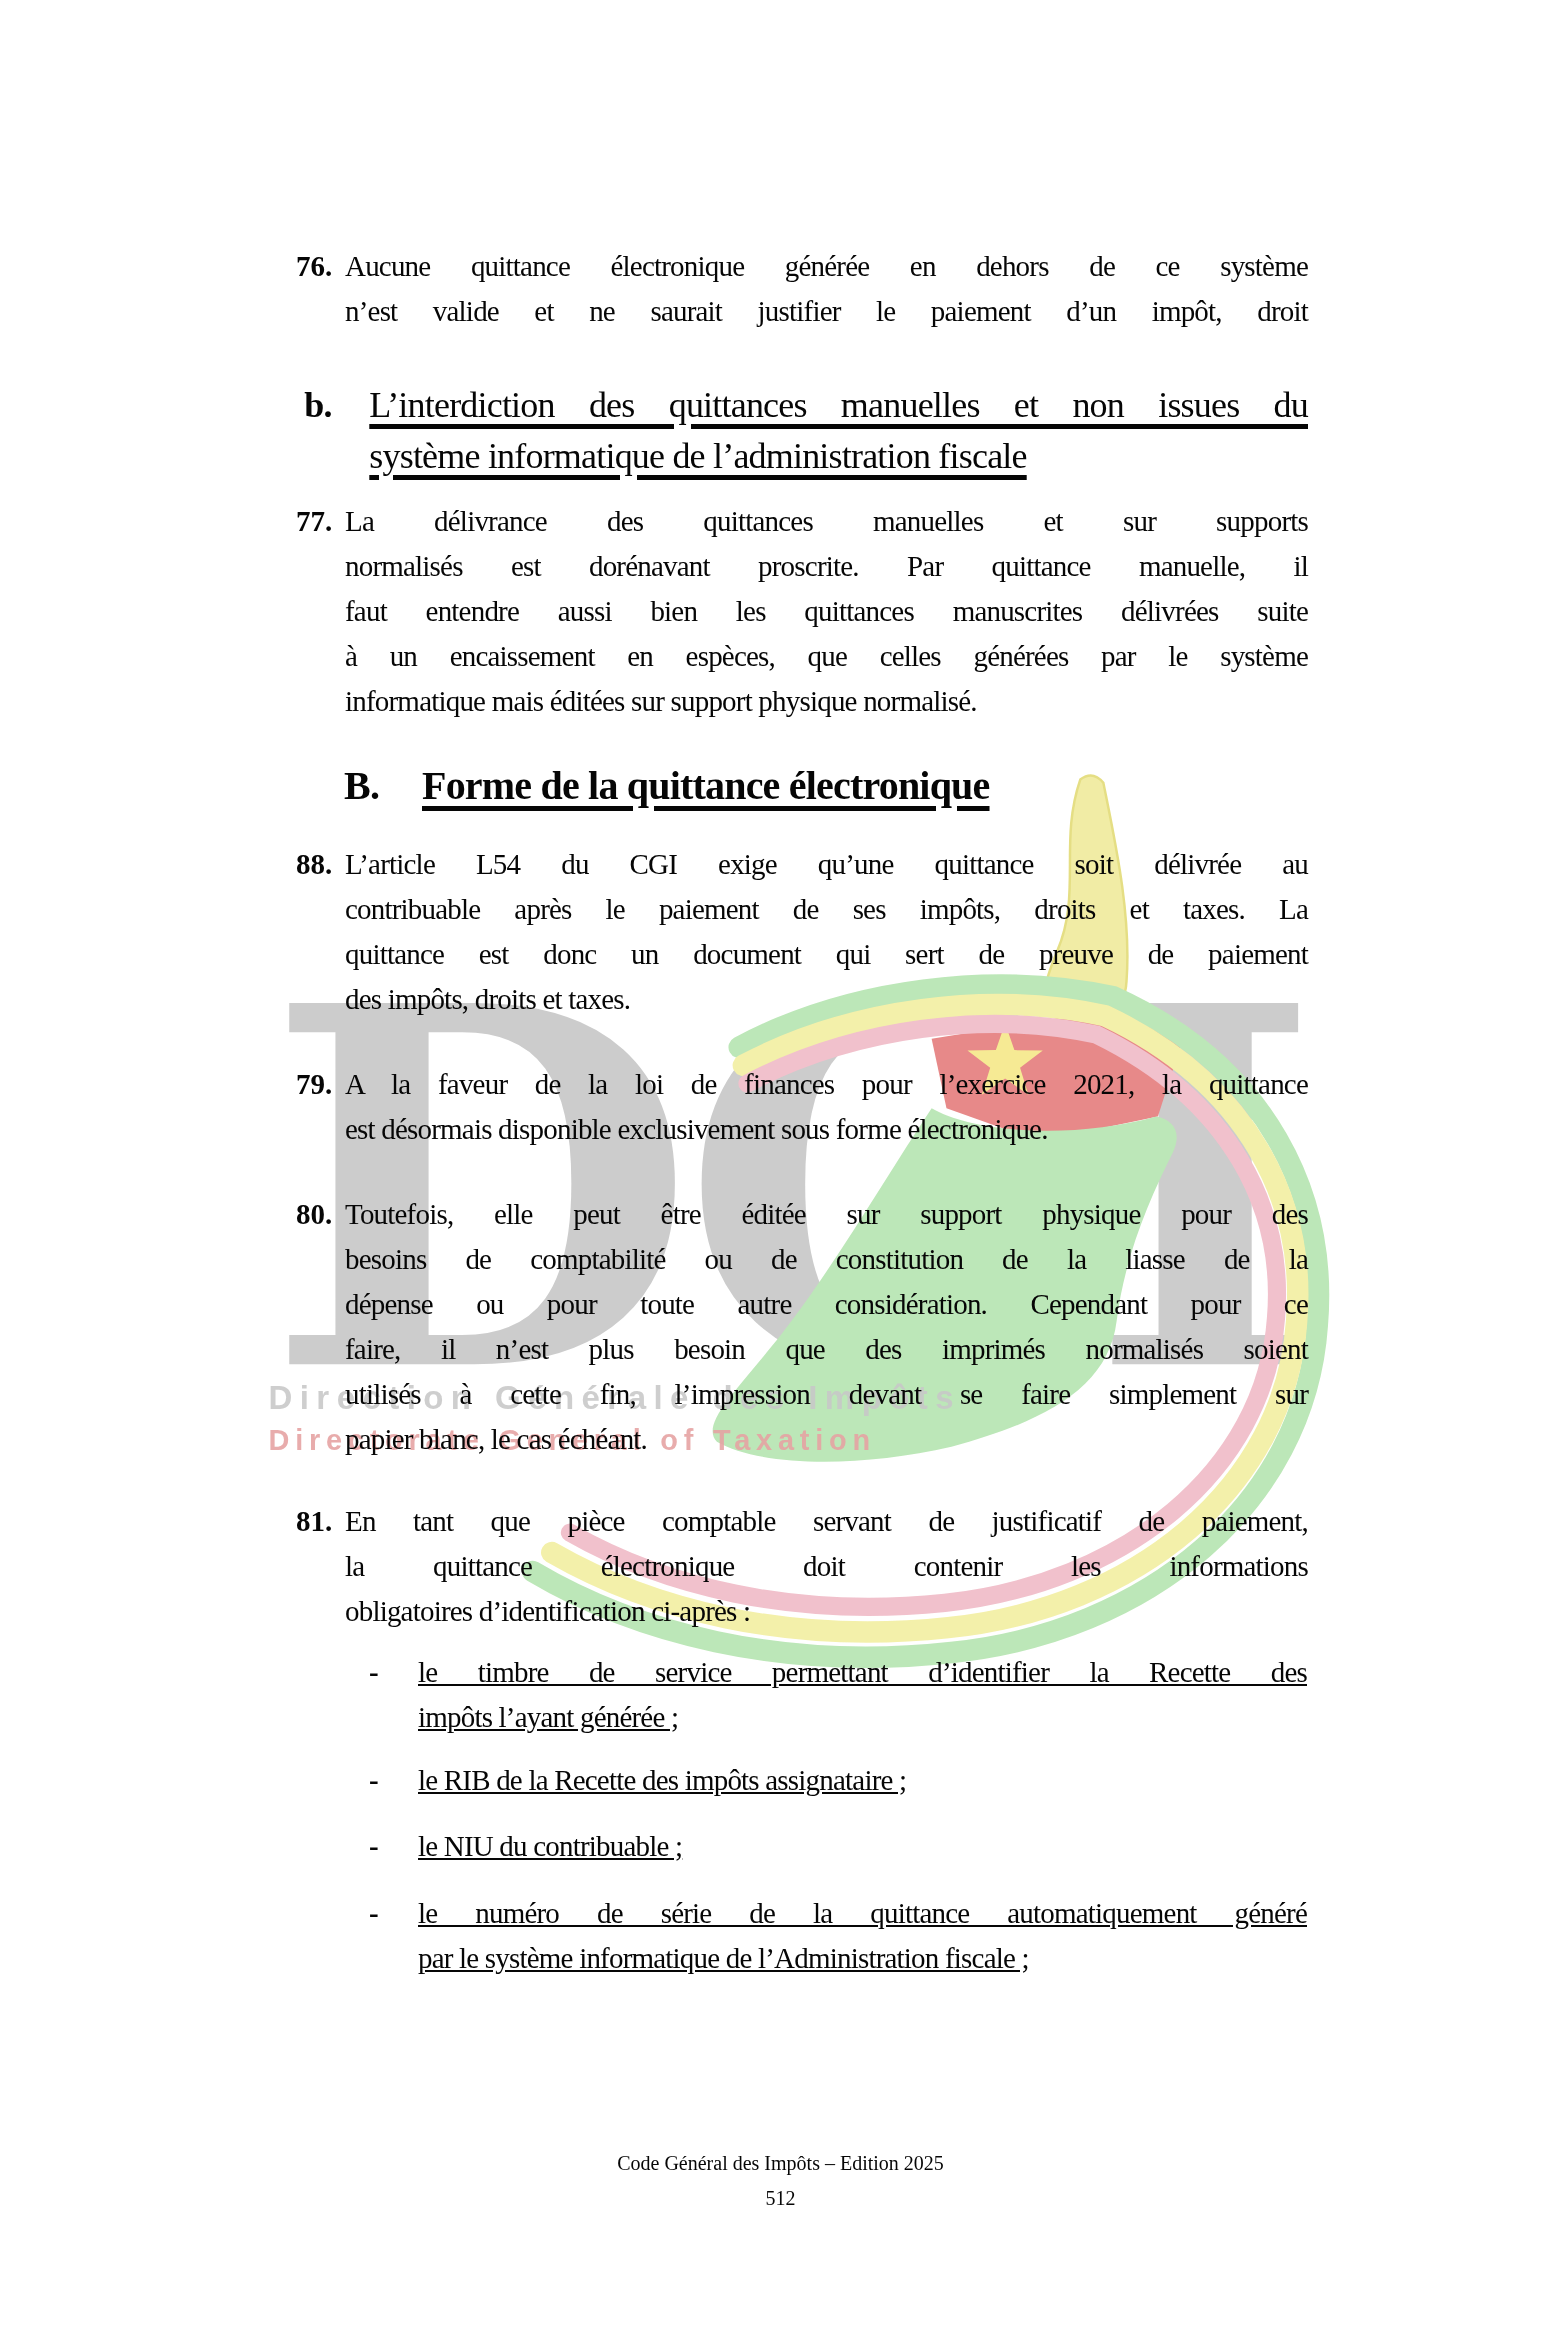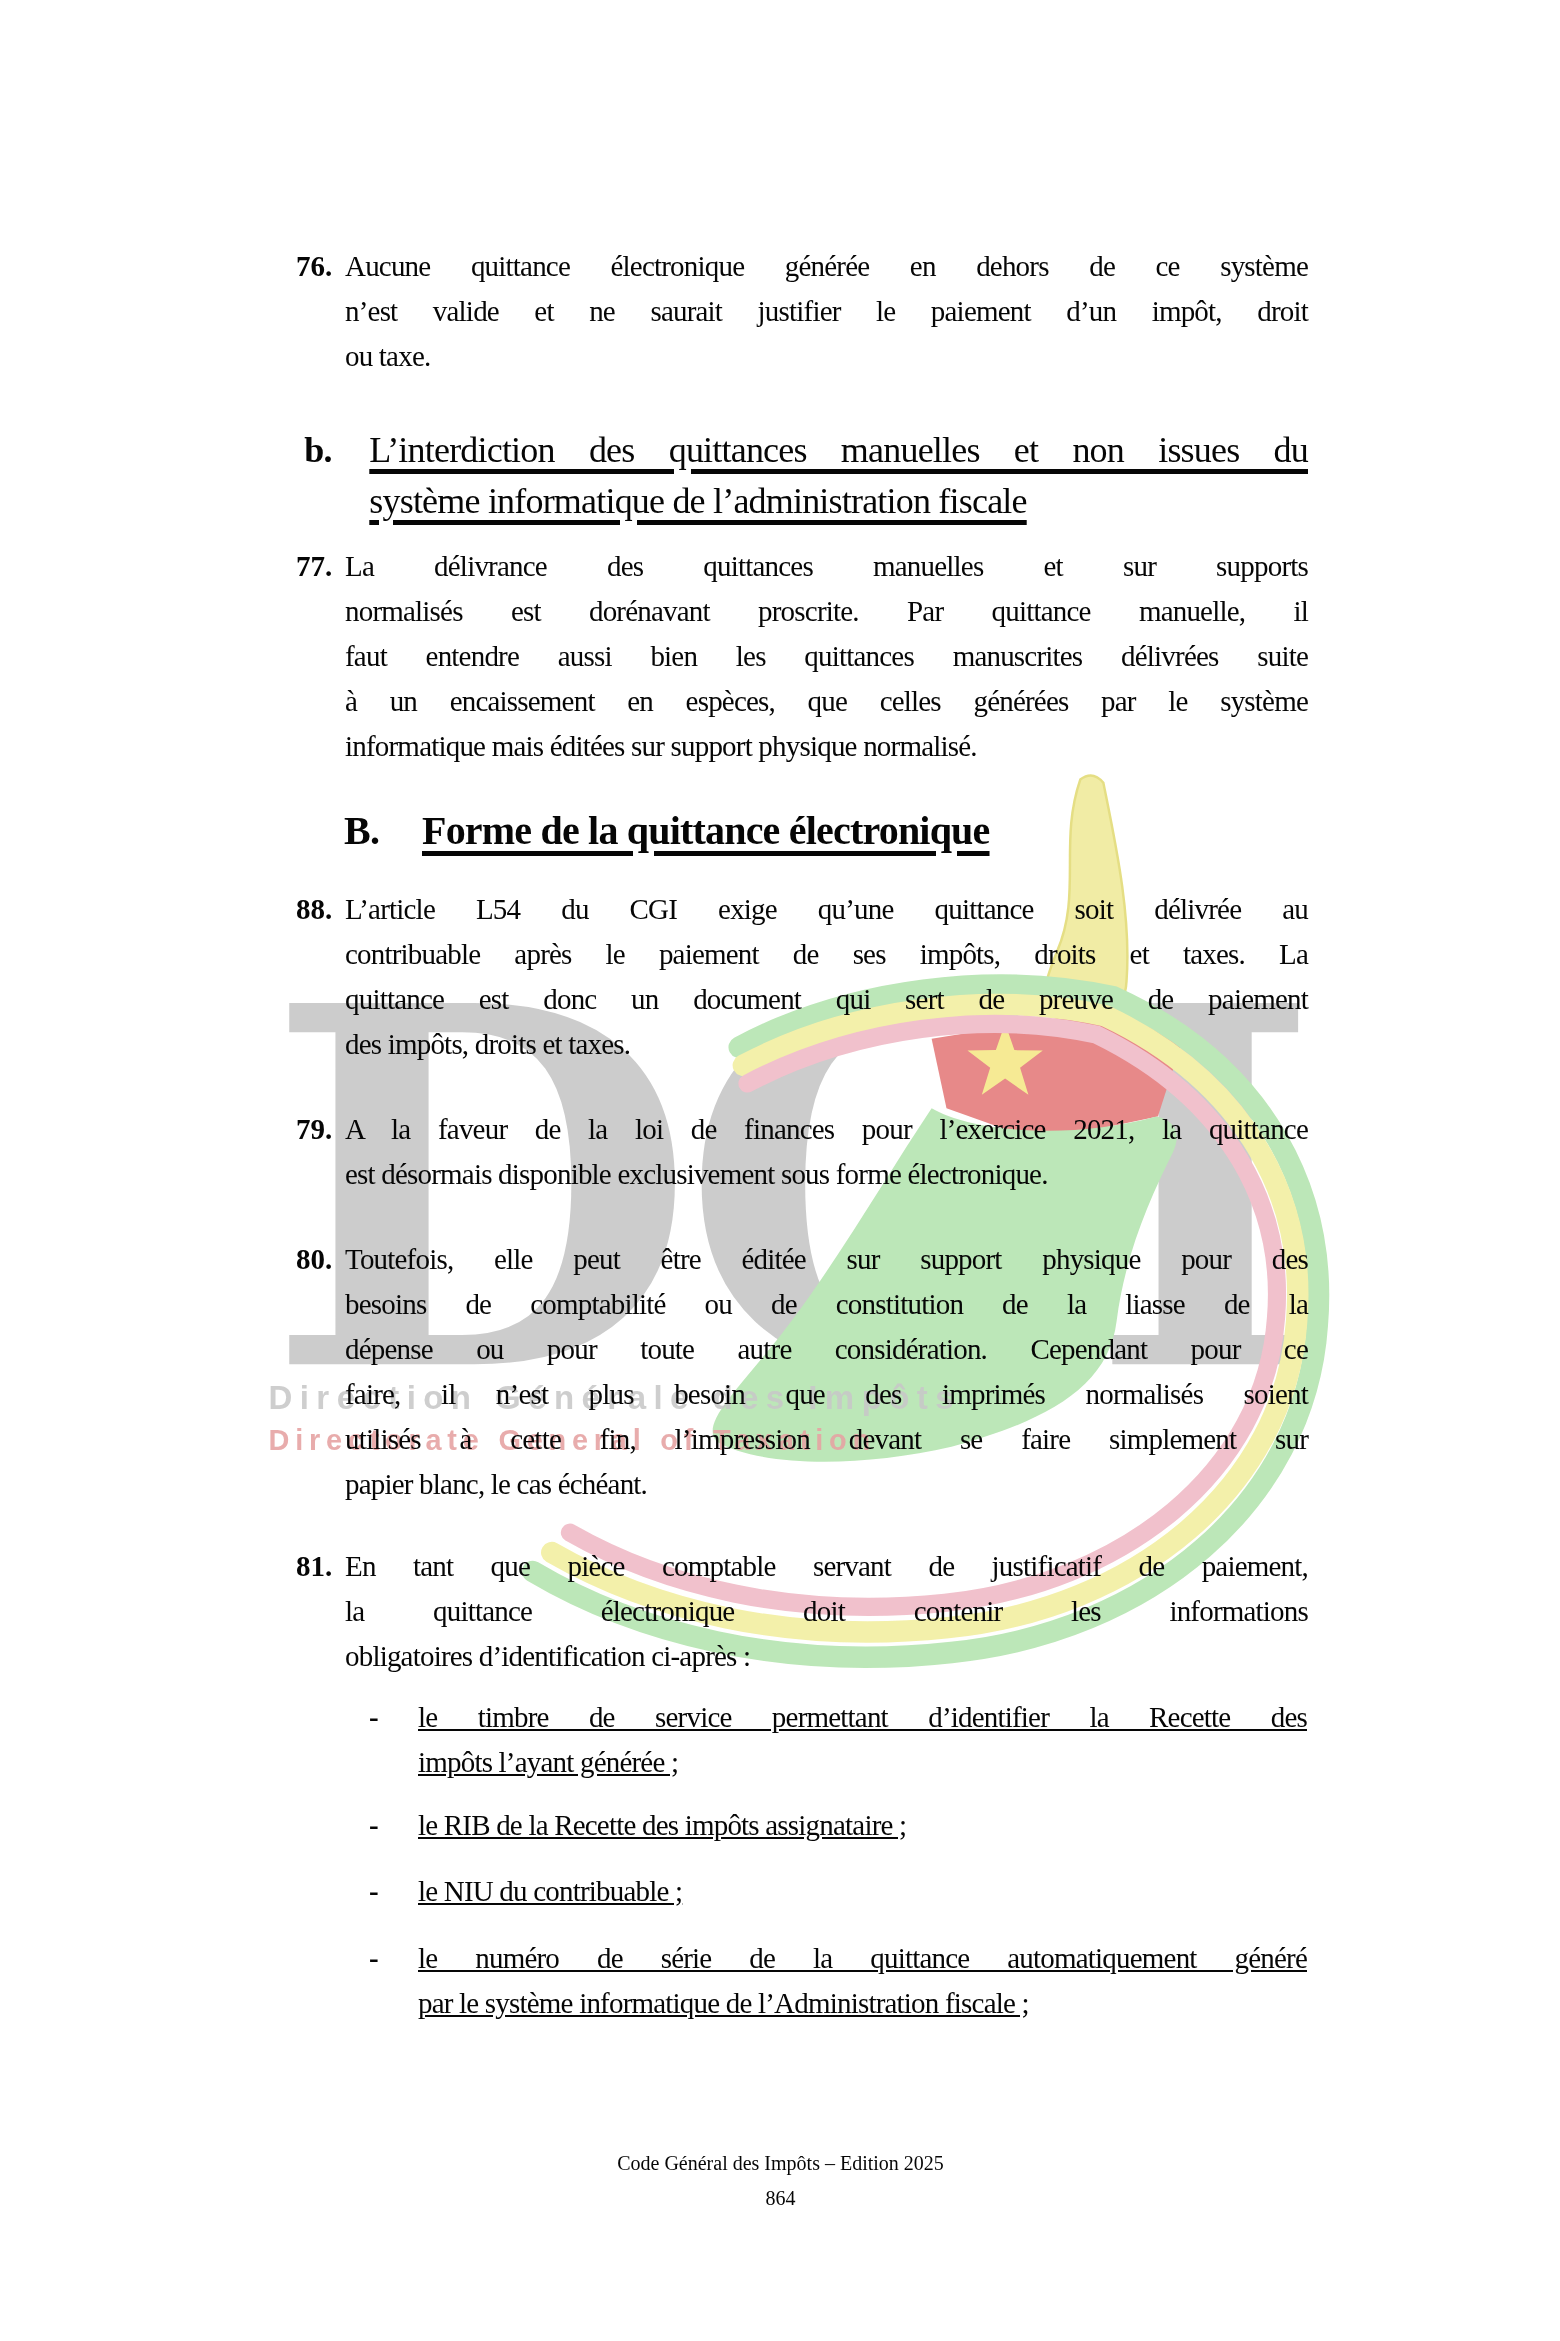--- a/index.html
+++ b/index.html
@@ -51,21 +51,20 @@
       <text x="325" y="1706" font-family="'Liberation Sans',sans-serif" font-size="40" font-weight="bold" fill="#c4c4c4" letter-spacing="9" opacity="0.9">Direction Générale des Impôts</text>
       <text x="325" y="1756" font-family="'Liberation Sans',sans-serif" font-size="35" font-weight="bold" fill="#e49c9c" letter-spacing="7" opacity="0.9">Directorate General of Taxation</text>
     </g>
   </svg>
 
   <div class="content">
 
     <div class="p">
       <div class="line"><b class="num">76.</b><span>Aucune quittance électronique générée en dehors de ce système</span></div>
       <div class="line cont">n’est valide et ne saurait justifier le paiement d’un impôt, droit</div>
-      <div class="line cont last">ou taxe.</div>
     </div>
 
     <div class="hblock" style="margin-top:46px">
       <div class="line"><b class="hnum">b.</b><span class="u">L’interdiction des quittances manuelles et non issues du</span></div>
       <div class="line cont last" style="padding-left:65px"><span class="u">système informatique de l’administration fiscale</span></div>
     </div>
 
     <div class="p" style="margin-top:17.3px">
       <div class="line"><b class="num">77.</b><span>La délivrance des quittances manuelles et sur supports</span></div>
       <div class="line cont">normalisés est dorénavant proscrite. Par quittance manuelle, il</div>
@@ -119,17 +118,17 @@
       <div class="p" style="margin-top:21.5px">
         <div class="line"><b class="num">-</b><span>le numéro de série de la quittance automatiquement généré</span></div>
         <div class="line cont last">par le système informatique de l’Administration fiscale ;</div>
       </div>
     </div>
 
   </div>
 
   <div class="footer">
     <div>Code Général des Impôts – Edition 2025</div>
-    <div>864</div>
+    <div>512</div>
   </div>
 
 </div>
 
 
 </body></html>

